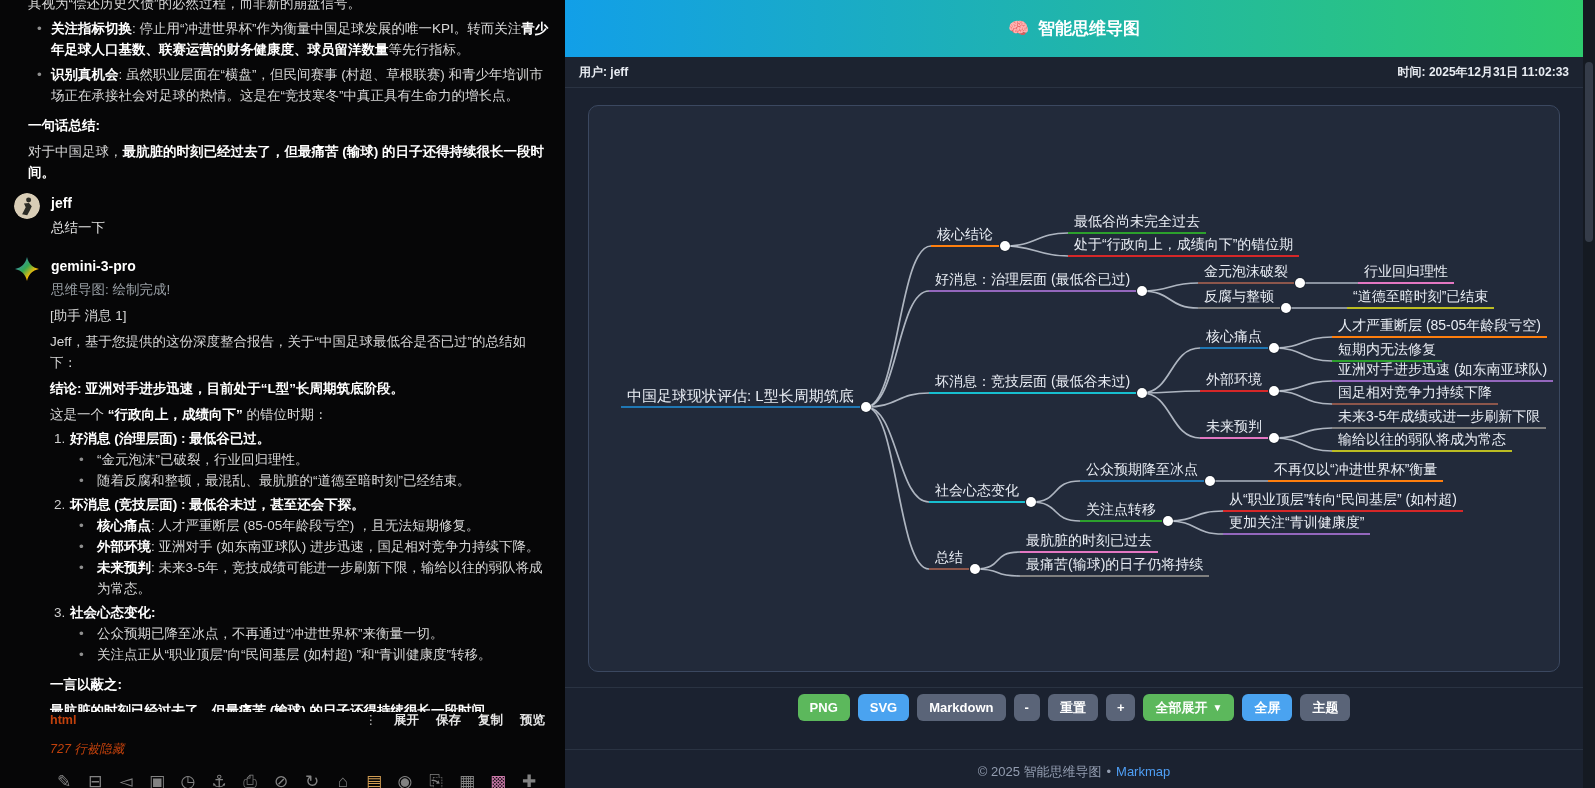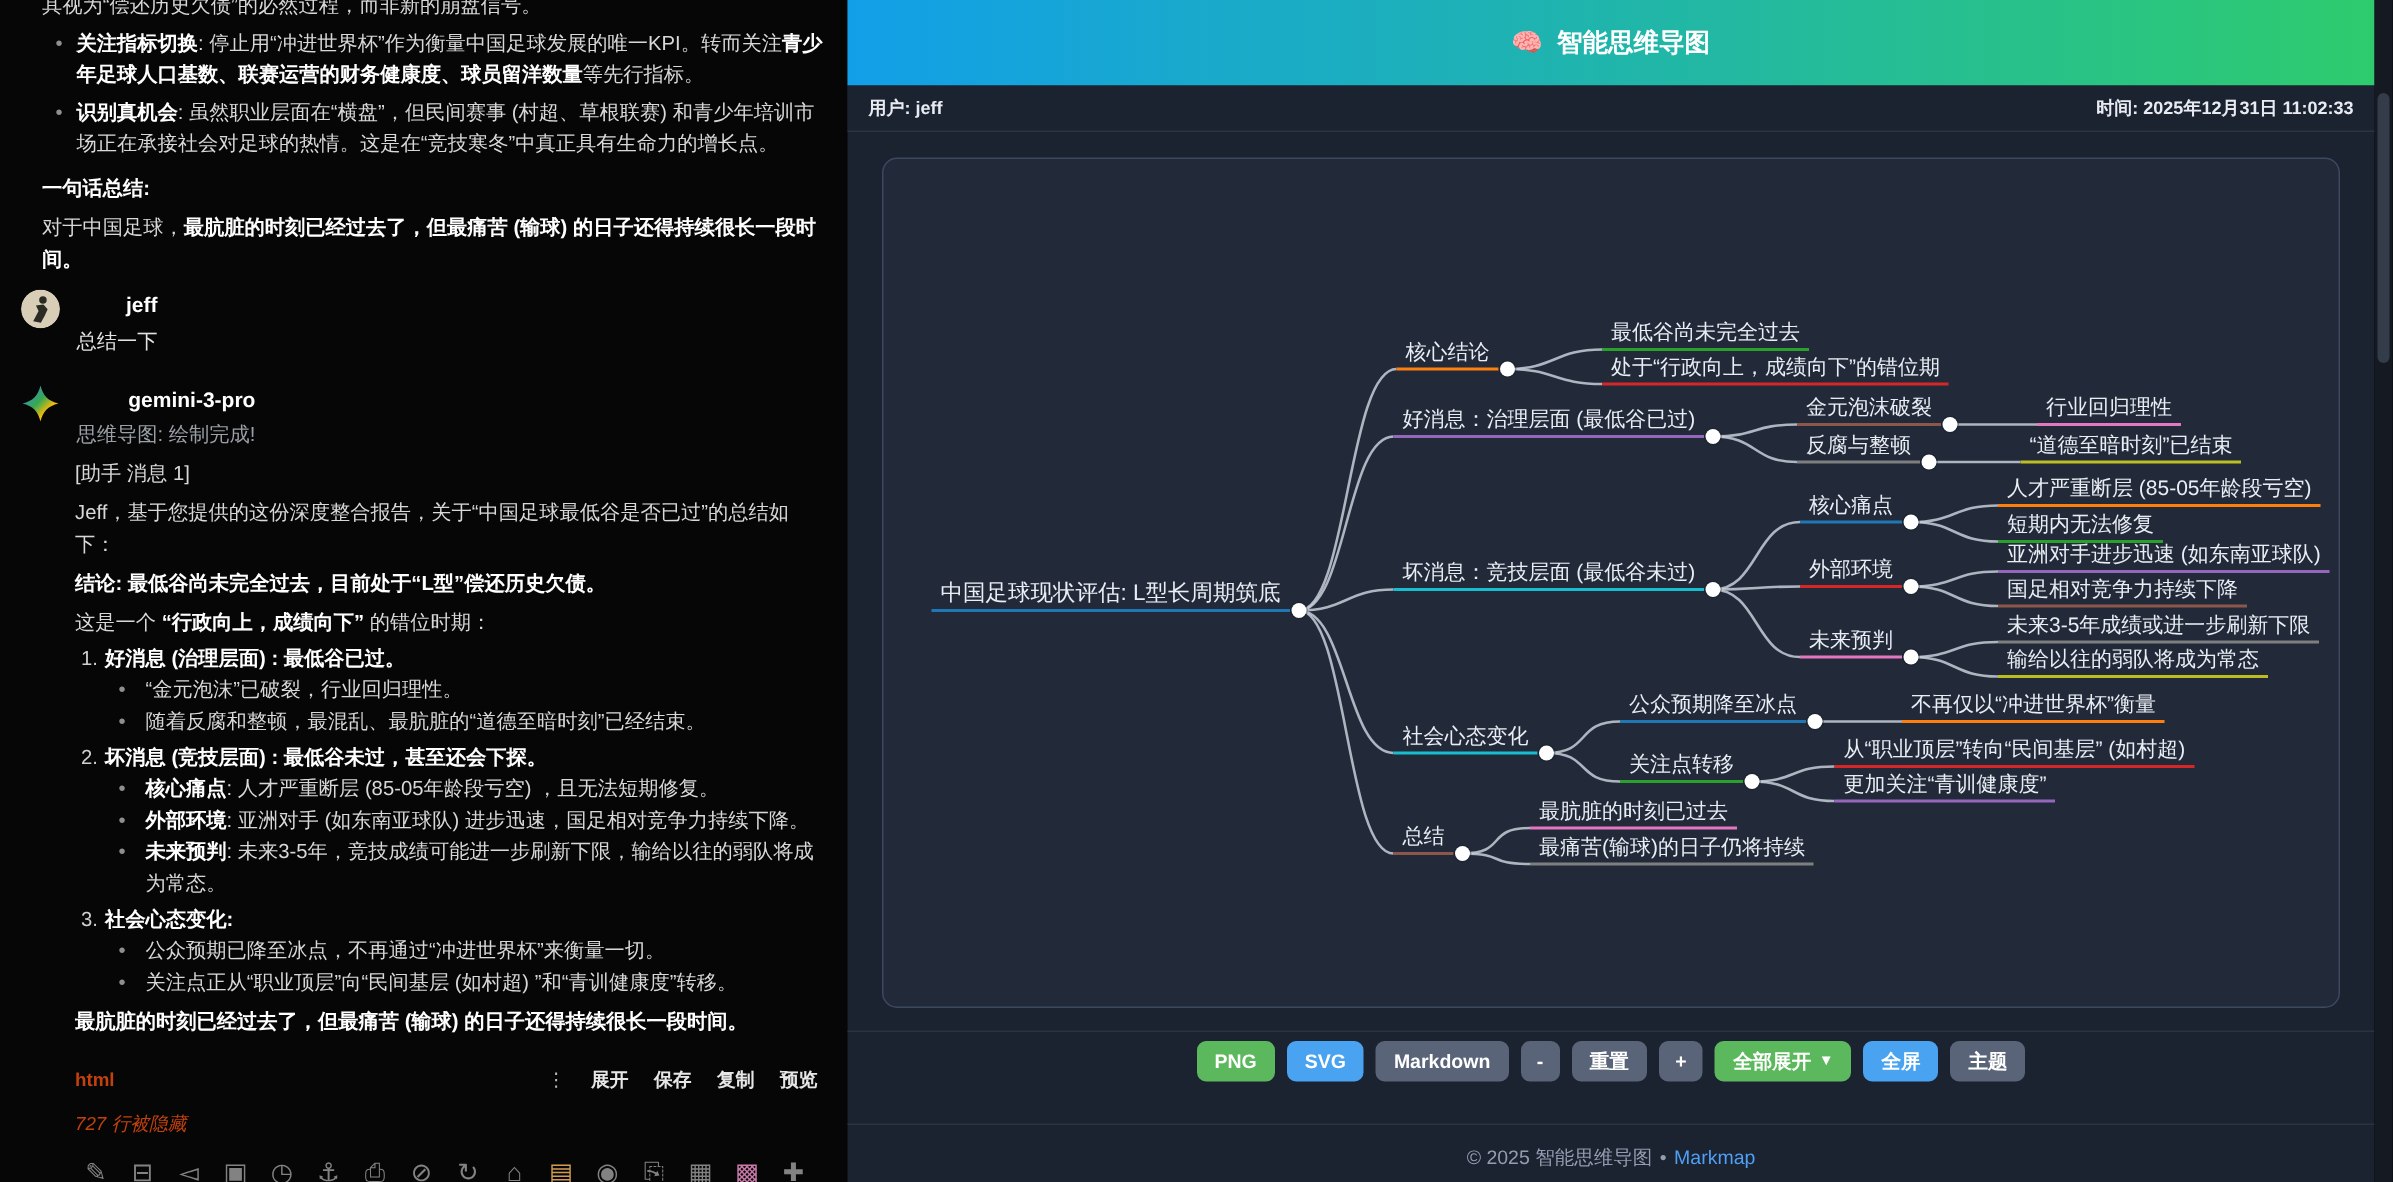--- a/index.html
+++ b/index.html
@@ -19,21 +19,21 @@
   .cb-bullet { margin-top:4px; }
   .cb-num { margin-top:3px; }
   .cb-sub { margin-top:0; }
   .marker { flex:0 0 auto; color:#8f8f8f; }
   .top .cb-bullet .dot { margin-left:9px; width:14px; }
   .asst .cb-num .num { margin-left:4px; width:16px; color:#cfcfcf; }
   .asst .cb-sub .dot { margin-left:29px; width:18px; }
   .cb-text { flex:1 1 auto; }
   strong { color:#fff; font-weight:700; }
 
-  .msg { display:flex; margin:10px 0 0 14px;text-align:right; }
+  .msg { display:flex; margin:10px 0 0 14px; }
   .msg.gem { margin-top:18px; }
   .avatar { width:26px; height:26px; border-radius:50%; overflow:hidden; flex:0 0 auto; }
   .msg-body { margin-left:11px; }
   .msg-name { font-weight:700; font-size:14px; color:#fff; line-height:20px; }
   .msg-text { margin-top:4px; color:#e3e3e3; }
   .msg-status { margin-top:3px; color:#9aa0a6; }
 
   .code-card { position:absolute; left:50px; top:710px; width:495px; }
   .code-head { display:flex; align-items:center; justify-content:space-between; }
   .code-lang { font-weight:700; font-size:12.5px; color:#c2410c; }
@@ -146,21 +146,21 @@
     </div>
 
     <div class="blocks asst">
         <div class="cb cb-para">
           <div class="cb-text"><span>[助手 消息 1]</span></div>
         </div>
         <div class="cb cb-para">
           <div class="cb-text"><span>Jeff，基于您提供的这份深度整合报告，关于“中国足球最低谷是否已过”的总结如下：</span></div>
         </div>
         <div class="cb cb-para">
-          <div class="cb-text"><strong>结论: 最低谷尚未完全过去，目前处于“L型”偿还历史欠债。</strong></div>
+          <div class="cb-text"><strong>结论: 亚洲对手进步迅速，目前处于“L型”长周期筑底阶段。</strong></div>
         </div>
         <div class="cb cb-para">
           <div class="cb-text"><span>这是一个 </span><strong>“行政向上，成绩向下”</strong><span> 的错位时期：</span></div>
         </div>
         <div class="cb cb-num">
           <span class="marker num">1.</span>
           <div class="cb-text"><strong>好消息 (治理层面) : 最低谷已过。</strong></div>
         </div>
         <div class="cb cb-sub">
           <span class="marker dot">•</span>
@@ -190,20 +190,23 @@
           <span class="marker num">3.</span>
           <div class="cb-text"><strong>社会心态变化:</strong></div>
         </div>
         <div class="cb cb-sub">
           <span class="marker dot">•</span>
           <div class="cb-text"><span>公众预期已降至冰点，不再通过“冲进世界杯”来衡量一切。</span></div>
         </div>
         <div class="cb cb-sub">
           <span class="marker dot">•</span>
           <div class="cb-text"><span>关注点正从“职业顶层”向“民间基层 (如村超) ”和“青训健康度”转移。</span></div>
+        </div>
+        <div class="cb cb-heading">
+          <div class="cb-text"><strong>一言以蔽之:</strong></div>
         </div>
         <div class="cb cb-para">
           <div class="cb-text"><strong>最肮脏的时刻已经过去了，但最痛苦 (输球) 的日子还得持续很长一段时间。</strong></div>
         </div>
       </div>
   </div>
 
   <div class="code-card">
     <div class="code-head">
       <span class="code-lang">html</span>

